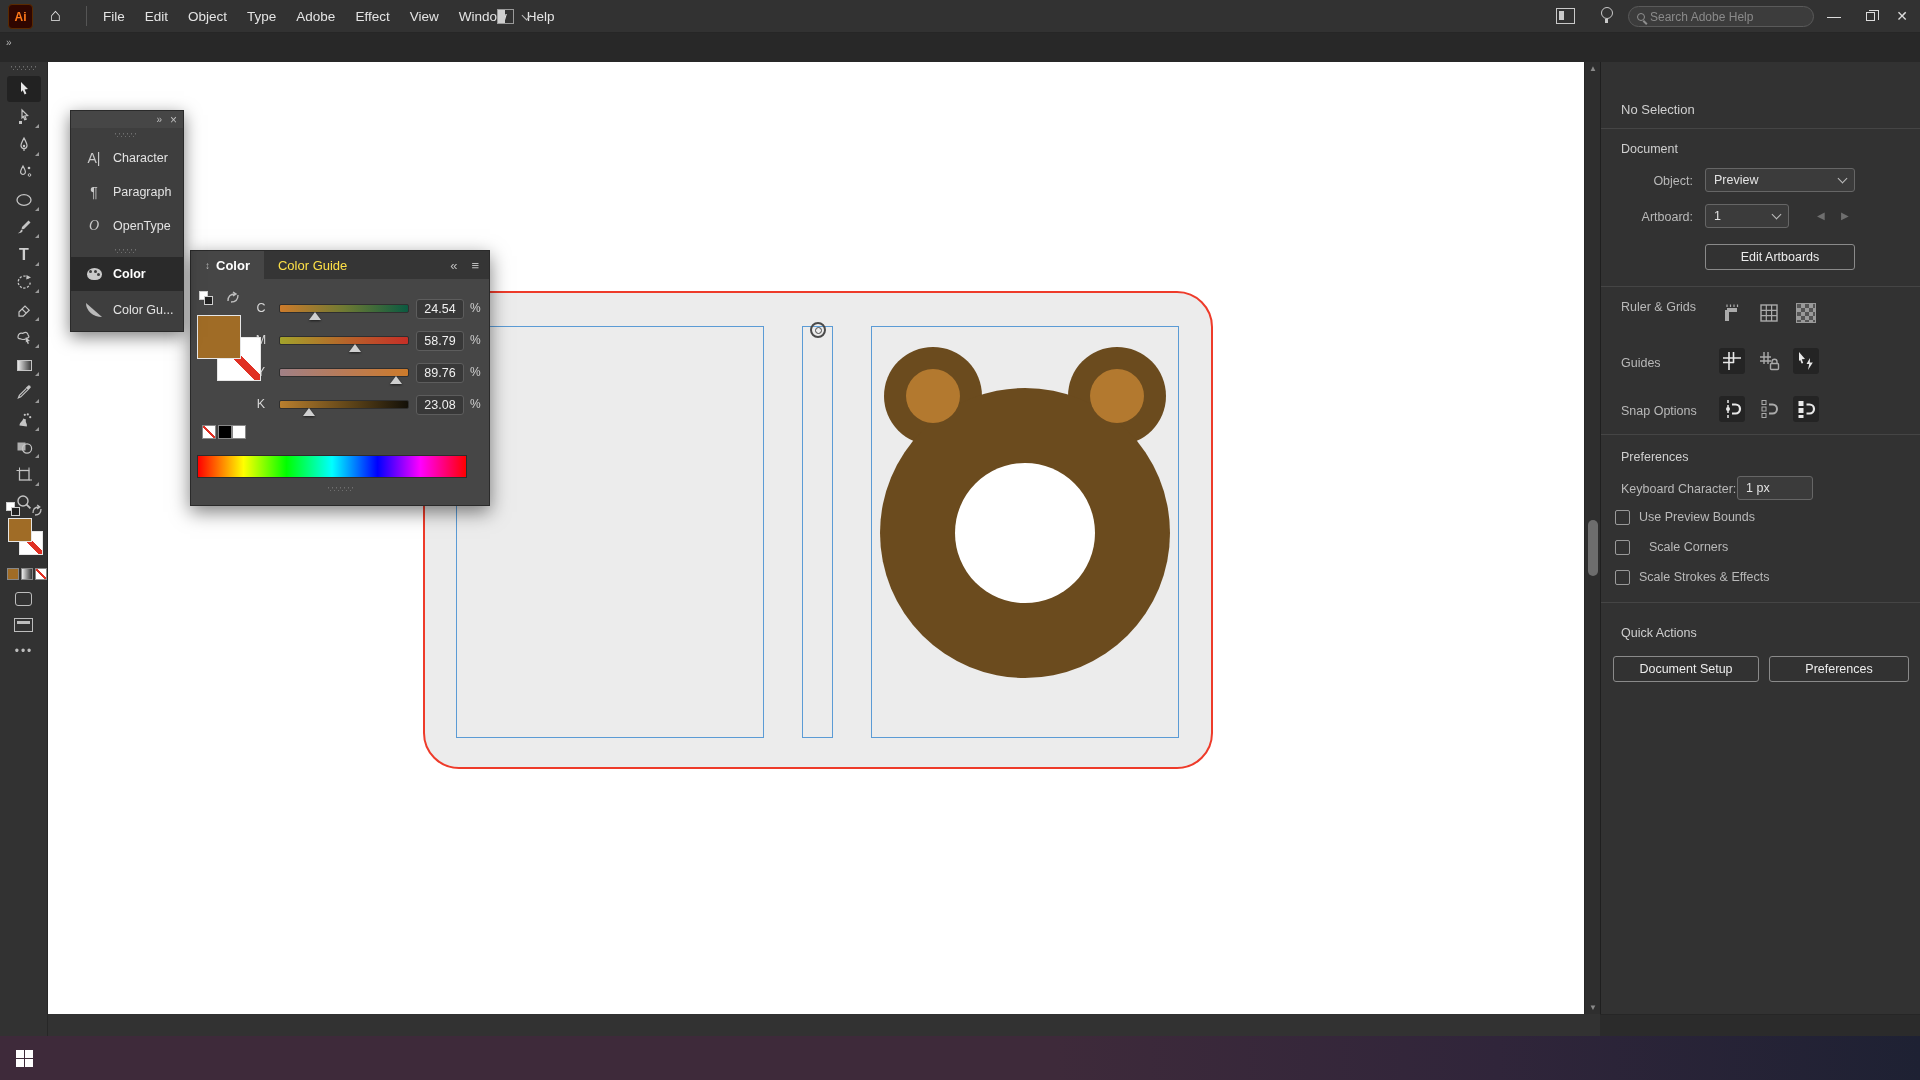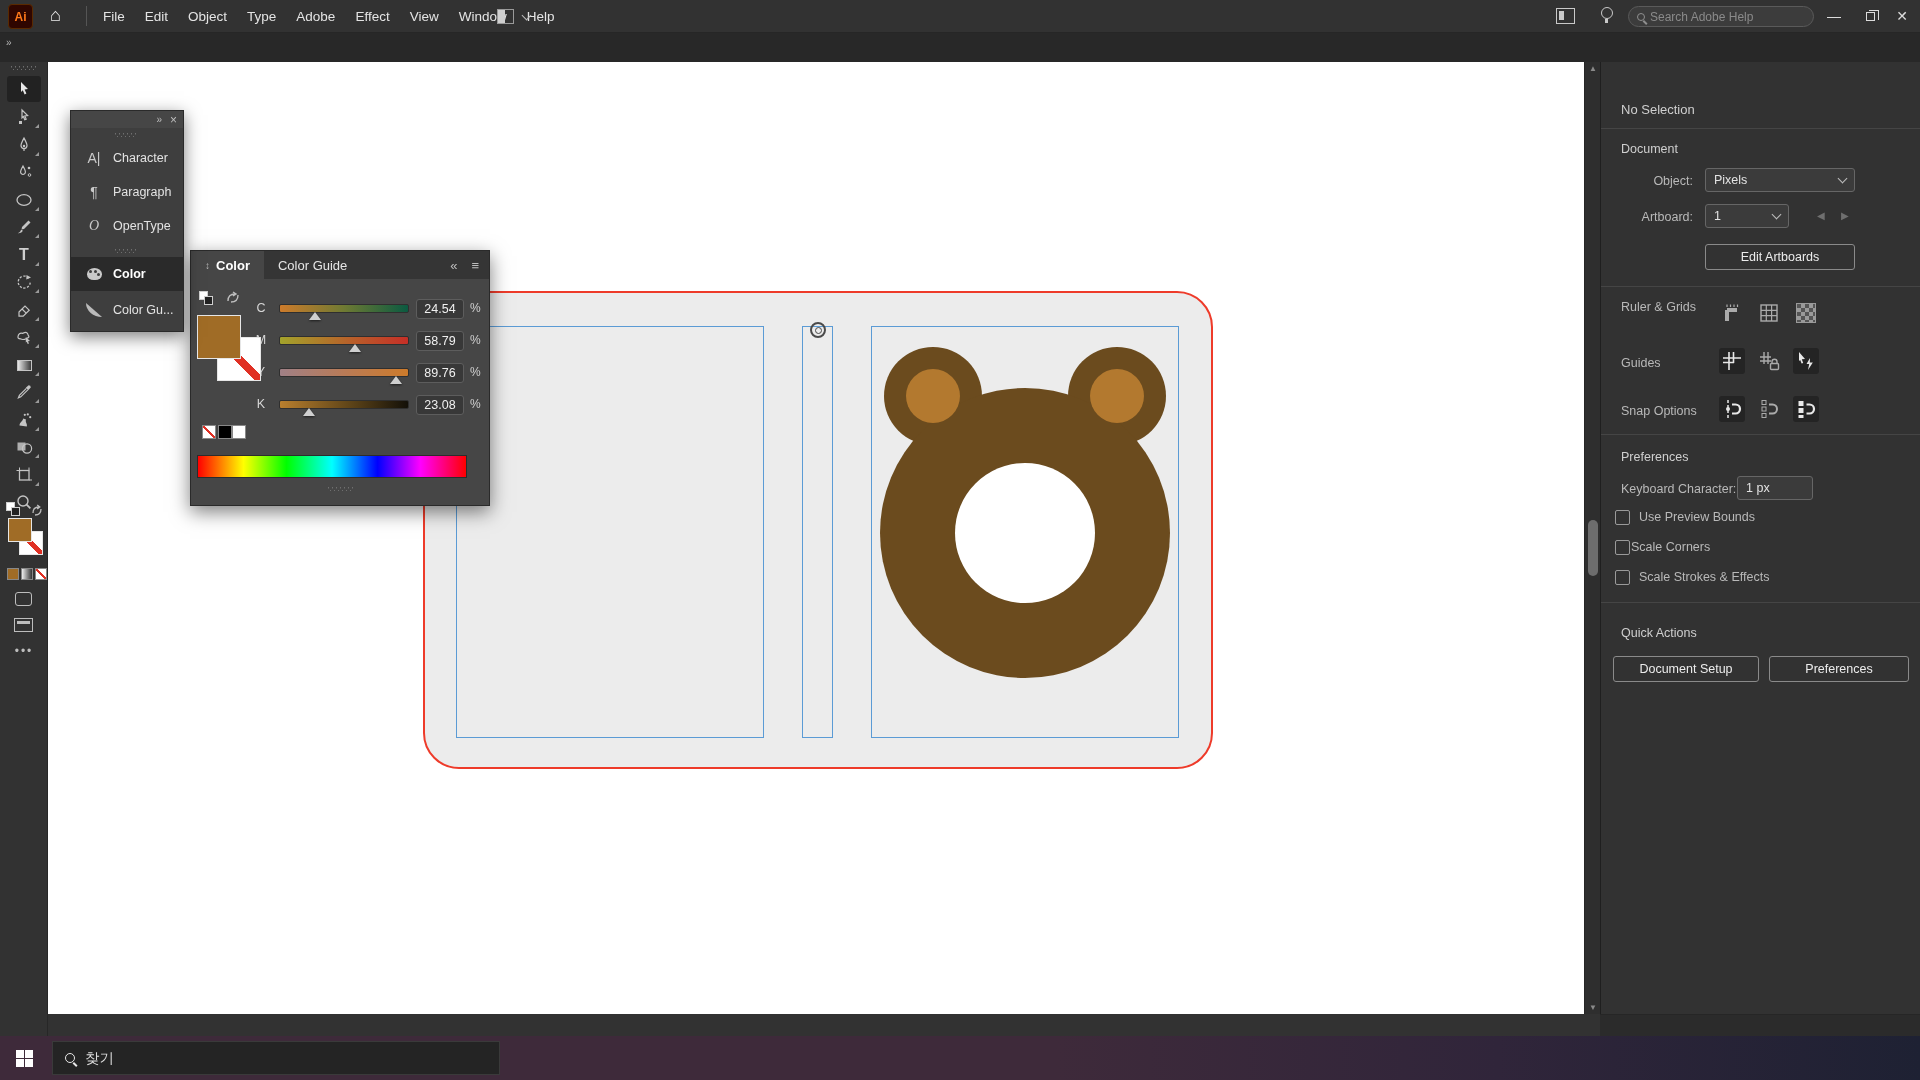--- a/index.html
+++ b/index.html
@@ -102,21 +102,21 @@
   .tp-item.sel{background:#2a2a2a;color:#fff;font-weight:bold}
   .tp-ic{width:18px;display:flex;justify-content:center;color:#c9c9c9;font-size:14px}
   .palette{width:15px;height:12px;background:#c9c9c9;border-radius:50% 50% 45% 45%;position:relative}
   .palette i{position:absolute;width:3px;height:3px;border-radius:50%;background:#3e3e3e}
   .fan{width:0;height:0;border-left:16px solid #bbb;border-top:14px solid transparent;border-radius:0 0 0 100%}
   .tp-grip{position:absolute;left:44px}
 
   
   #colorpanel{left:190px;top:250px;width:300px;height:256px;background:#464646;border:1px solid #2a2a2a;box-shadow:0 6px 18px rgba(0,0,0,.5);z-index:49}
   .cp-tabs{position:absolute;left:0;top:0;width:100%;height:28px;background:#353535;display:flex;align-items:center}
-  .cp-tab{height:28px;display:flex;align-items:center;gap:6px;padding:0 14px;color:#e5e5e5}
+  .cp-tab{height:28px;display:flex;align-items:center;gap:6px;padding:0 14px;color:#fde047}
   .cp-tab.active{background:#464646;color:#fff;font-weight:bold}
   .cp-right{margin-left:auto;display:flex;gap:14px;padding-right:10px;color:#bdbdbd;font-size:13px}
   .cp-body{position:absolute;left:0;top:28px;width:100%;height:228px}
   .slider-row{position:absolute;left:0;width:100%;height:16px}
   .slider-row .ch{position:absolute;left:62px;width:16px;text-align:center;color:#d6d6d6;font-size:12.5px;top:0}
   .bar{position:absolute;left:88px;top:3px;width:130px;height:9px;border-radius:2px;border:1px solid #2f2f2f}
   .bar.c{background:linear-gradient(90deg,#cd7b2b,#6f7a33 50%,#0b5a41)}
   .bar.m{background:linear-gradient(90deg,#a3a32b,#b8602a 55%,#c62f27)}
   .bar.y{background:linear-gradient(90deg,#a08086,#b97b57 50%,#cd7b2b)}
   .bar.k{background:linear-gradient(90deg,#b97f2e,#5e4418 55%,#131008)}
@@ -376,21 +376,21 @@
     <span class="sb-arrow" style="position:absolute;left:1520px">›</span>
   </div>
   <div id="sb-corner" class="abs"></div>
 
   <div id="rightpanel" class="abs">
     <div class="rp-title" style="left:20px;top:40px;font-size:13px">No Selection</div>
     <div class="divider" style="top:66px"></div>
     <div class="rp-title" style="left:20px;top:80px">Document</div>
     <div class="rp-label" style="left:0;top:112px;width:92px;text-align:right">Object:</div>
     <div class="rp-select" style="left:104px;top:106px;width:150px">
-      <span>Pixels</span>
+      <span>Preview</span>
       <span class="chev" style="margin-top:-4px"></span>
     </div>
     <div class="rp-label" style="left:0;top:148px;width:92px;text-align:right">Artboard:</div>
     <div class="rp-select" style="left:104px;top:142px;width:84px">
       <span>1</span>
       <span class="chev" style="margin-top:-4px"></span>
     </div>
     <span class="nav-arrow" style="left:216px;top:148px">◀</span>
     <span class="nav-arrow" style="left:240px;top:148px">▶</span>
     <div class="rp-btn" style="left:104px;top:182px;width:150px">Edit Artboards</div>
@@ -460,21 +460,21 @@
     <div class="divider" style="top:372px"></div>
 
     <div class="rp-title" style="left:20px;top:388px">Preferences</div>
     <div class="rp-label" style="left:20px;top:420px">Keyboard Character:</div>
     <div class="rp-select" style="left:136px;top:414px;width:76px;justify-content:flex-start">
       <span>1 px</span>
     </div>
     <div class="cb" style="left:14px;top:448px"></div>
     <div class="rp-label" style="left:38px;top:448px">Use Preview Bounds</div>
     <div class="cb" style="left:14px;top:478px"></div>
-    <div class="rp-label" style="left:30px;top:478px">Scale Corners</div>
+    <div class="rp-label" style="left:48px;top:478px">Scale Corners</div>
     <div class="cb" style="left:14px;top:508px"></div>
     <div class="rp-label" style="left:38px;top:508px">Scale Strokes &amp; Effects</div>
     <div class="divider" style="top:540px"></div>
 
     <div class="rp-title" style="left:20px;top:564px">Quick Actions</div>
     <div class="rp-btn" style="left:12px;top:594px;width:146px">Document Setup</div>
     <div class="rp-btn" style="left:168px;top:594px;width:140px">Preferences</div>
   </div>
 
   <div id="textpanel" class="abs">
@@ -577,24 +577,20 @@
 
   <div id="taskbar" class="abs">
     <div class="abs start">
         <span class="win logo winlogo">
           <i></i>
           <i></i>
           <i></i>
           <i></i>
         </span>
       </div>
-    <div id="tb-search" class="abs">
-      <span class="mag"></span>
-      <input placeholder="찾기" style="">
-    </div>
   </div>
   <div class="abs cortana"></div>
   <div class="taskview"></div>
 
   <div class="app" style="left:624px;background:linear-gradient(180deg,#ffd977 30%,#f5a623 30%)"></div>
   <div class="app" style="left:672px;border-radius:50%;background:radial-gradient(circle,#4285f4 0 27%,#fff 28% 38%,transparent 39%),conic-gradient(#ea4335 0 33%,#fbbc05 33% 62%,#34a853 62% 100%)"></div>
   <div class="app" style="left:720px;color:#4fc3f7;font-size:22px;font-family:'Liberation Serif',serif;font-style:italic">e</div>
   <div class="app" style="left:768px;border-radius:50%;background:radial-gradient(circle at 62% 70%,#fff 0 26%,transparent 27%),linear-gradient(150deg,#35d0c5,#143d66)"></div>
   <div class="app" style="left:816px;background:#ffe100;color:#ffe100">
       <span style="background:#3a1d1d;border-radius:45%;font-size:6px;padding:4px 3px">TALK</span>

